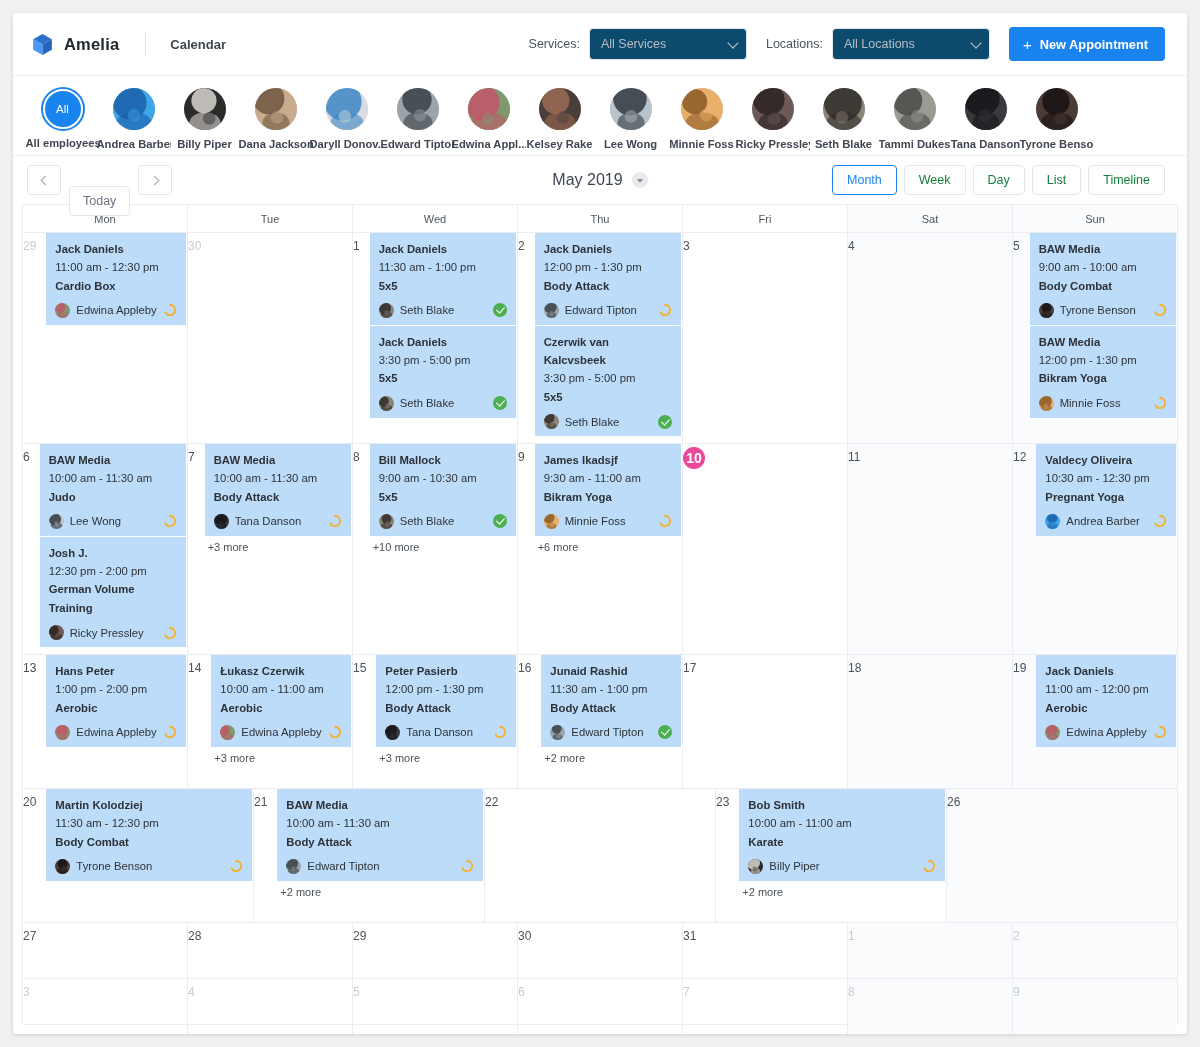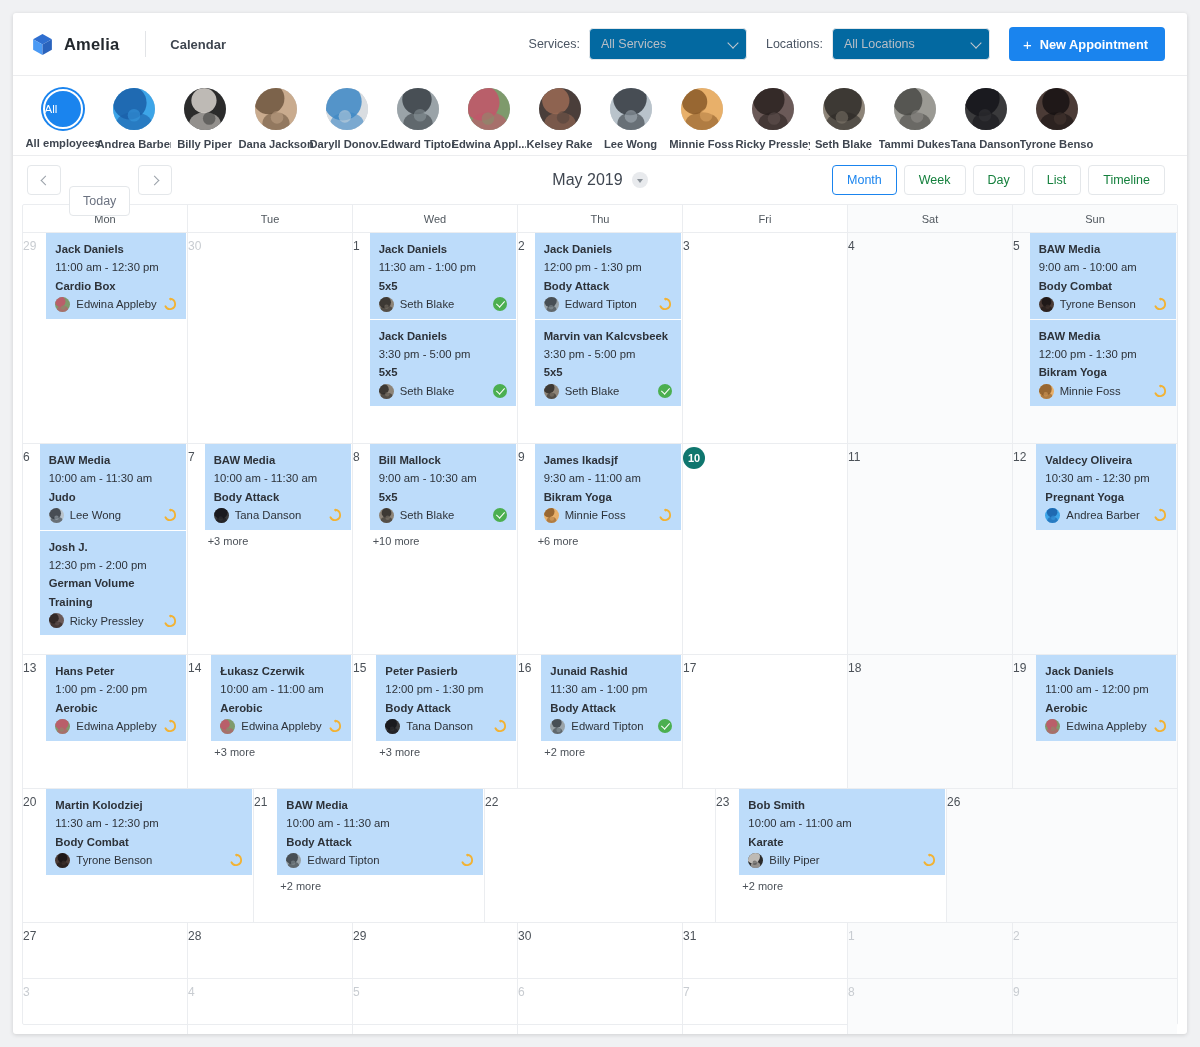--- a/index.html
+++ b/index.html
@@ -36,21 +36,21 @@
   }
   .page-title { font-size: 13px; color: #3f4650; font-weight: 700; }
   .topbar-spacer { flex: 1 1 auto; }
 
   .filter-group { display: flex; align-items: center; margin-right: 19px; }
   .filter-label { font-size: 12.5px; color: #4b5563; margin-right: 9px; }
   .select {
     position: relative;
     width: 158px; height: 32px;
     border: 1px solid #e4e7ea; border-radius: 4px;
-    background: #0369a1;
+    background: #0c4a6e;
     display: flex; align-items: center;
     padding: 0 24px 0 11px;
     font-size: 12.5px; color: #b8bec6;
     cursor: pointer;
   }
   .select .caret {
     position: absolute; right: 9px; top: 50%;
     width: 8px; height: 8px; margin-top: -5px;
     border-right: 1.3px solid #c3c8ce; border-bottom: 1.3px solid #c3c8ce;
     transform: rotate(45deg);
@@ -80,21 +80,21 @@
   }
   .emp-av {
     width: 42px; height: 42px; border-radius: 50%;
     overflow: hidden; position: relative;
     background: #cfd4da;
   }
   .emp.all .emp-av {
     background: #1a84ee;
     border: 2.5px solid #fff;
     box-shadow: 0 0 0 2px #1a84ee;
-    display: flex; align-items: center; 
+    display: flex; align-items: center; justify-content: center;
     width: 40px; height: 40px; margin-top: 1px;
   }
   .emp.all .emp-av span {
     color: #fff; font-size: 11.5px; font-weight: 400;
   }
   .emp-name {
     margin-top: 8px;
     font-size: 11.2px; color: #3f4650; font-weight: 600;
     white-space: nowrap; text-align: center;
     max-width: 74px; overflow: hidden;
@@ -194,35 +194,35 @@
     text-align: right;
     font-size: 12px; color: #4b5158;
     padding: 6px 9px 5px 0;
     flex: 0 0 auto;
   }
   .daynum.muted { color: #c8ccd1; }
   .daynum.today-wrap { padding: 3px 6px 3px 0; }
   .today-badge {
     display: inline-flex; align-items: center; justify-content: center;
     width: 22px; height: 22px; border-radius: 50%;
-    background: #0f766e; color: #fff; font-size: 11px; font-weight: 700;
+    background: #ec4899; color: #fff; font-size: 14px; font-weight: 700;
   }
   .events { flex: 1 1 auto; padding: 0 1px; }
   .ev {
     background: #bddcfa;
     margin: 0 0 1px 0;
     padding: 7px 9px 7px 9px;
     cursor: pointer;
     position: relative;
   }
   .ev-line { font-size: 11.3px; color: #2d3239; line-height: 1.62; }
   .ev-line.b { font-weight: 700; }
   .ev-emp {
     display: flex; align-items: center; gap: 6px;
-    margin-top: 2px; position: relative; padding-right: 20px;
+    margin-top: 8px; position: relative; padding-right: 20px;
   }
   .ev-av {
     width: 15px; height: 15px; border-radius: 50%;
     flex: 0 0 15px; overflow: hidden;
   }
   .ev-emp-name { font-size: 11.3px; color: #2d3239; white-space: nowrap; overflow: hidden; }
   .status {
     position: absolute; right: 0; top: 50%; margin-top: -7px;
     width: 14px; height: 14px;
   }
@@ -546,21 +546,21 @@
                         <circle cx="19" cy="27" r="6" fill="#9aa3a8" opacity="0.45"></circle>
                       </svg></div>
                     <div class="ev-emp-name">Edward Tipton</div>
                     <div class="status pending"><svg viewBox="0 0 16 16" width="14" height="14">
                         <path d="M8 2.2 A5.8 5.8 0 1 1 2.8 10.6" fill="none" stroke="#f2b233" stroke-width="2.1" stroke-linecap="round"></path>
                         <path d="M8.4 0.6 L11.2 2.6 L8.2 4.4 Z" fill="#f2b233"></path>
                       </svg></div>
                   </div>
                 </div>
                 <div class="ev">
-                  <div class="ev-line b">Marvin van Kalcvsbeek</div>
+                  <div class="ev-line b">Czerwik van Kalcvsbeek</div>
                   <div class="ev-line">3:30 pm - 5:00 pm</div>
                   <div class="ev-line b">5x5</div>
                   <div class="ev-emp">
                     <div class="ev-av"><svg viewBox="0 0 40 40" width="100%" height="100%">
                         <rect width="40" height="40" fill="#8d8478"></rect>
                         <circle cx="13" cy="10" r="15" fill="#2f2c28" opacity="0.85"></circle>
                         <ellipse cx="20" cy="34" rx="13" ry="11" fill="#2f2c28" opacity="0.6"></ellipse>
                         <circle cx="21" cy="28" r="6" fill="#8d8478" opacity="0.45"></circle>
                       </svg></div>
                     <div class="ev-emp-name">Seth Blake</div>

